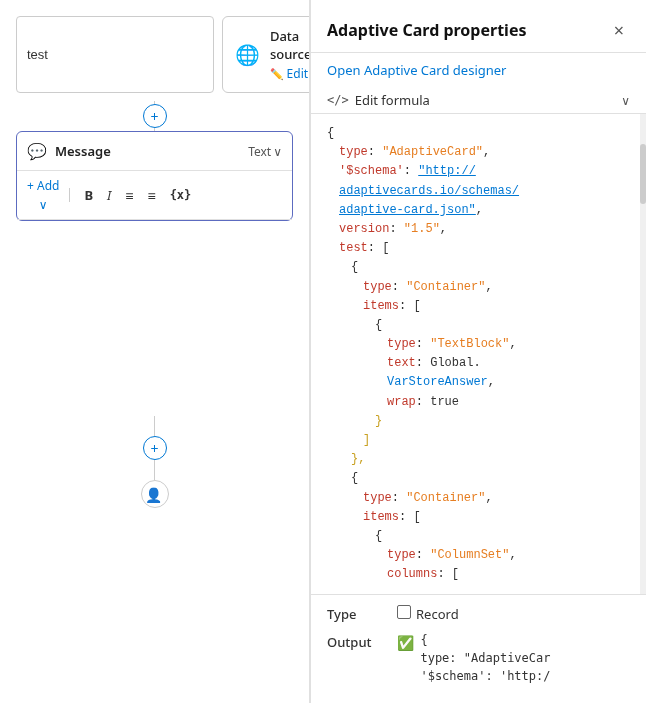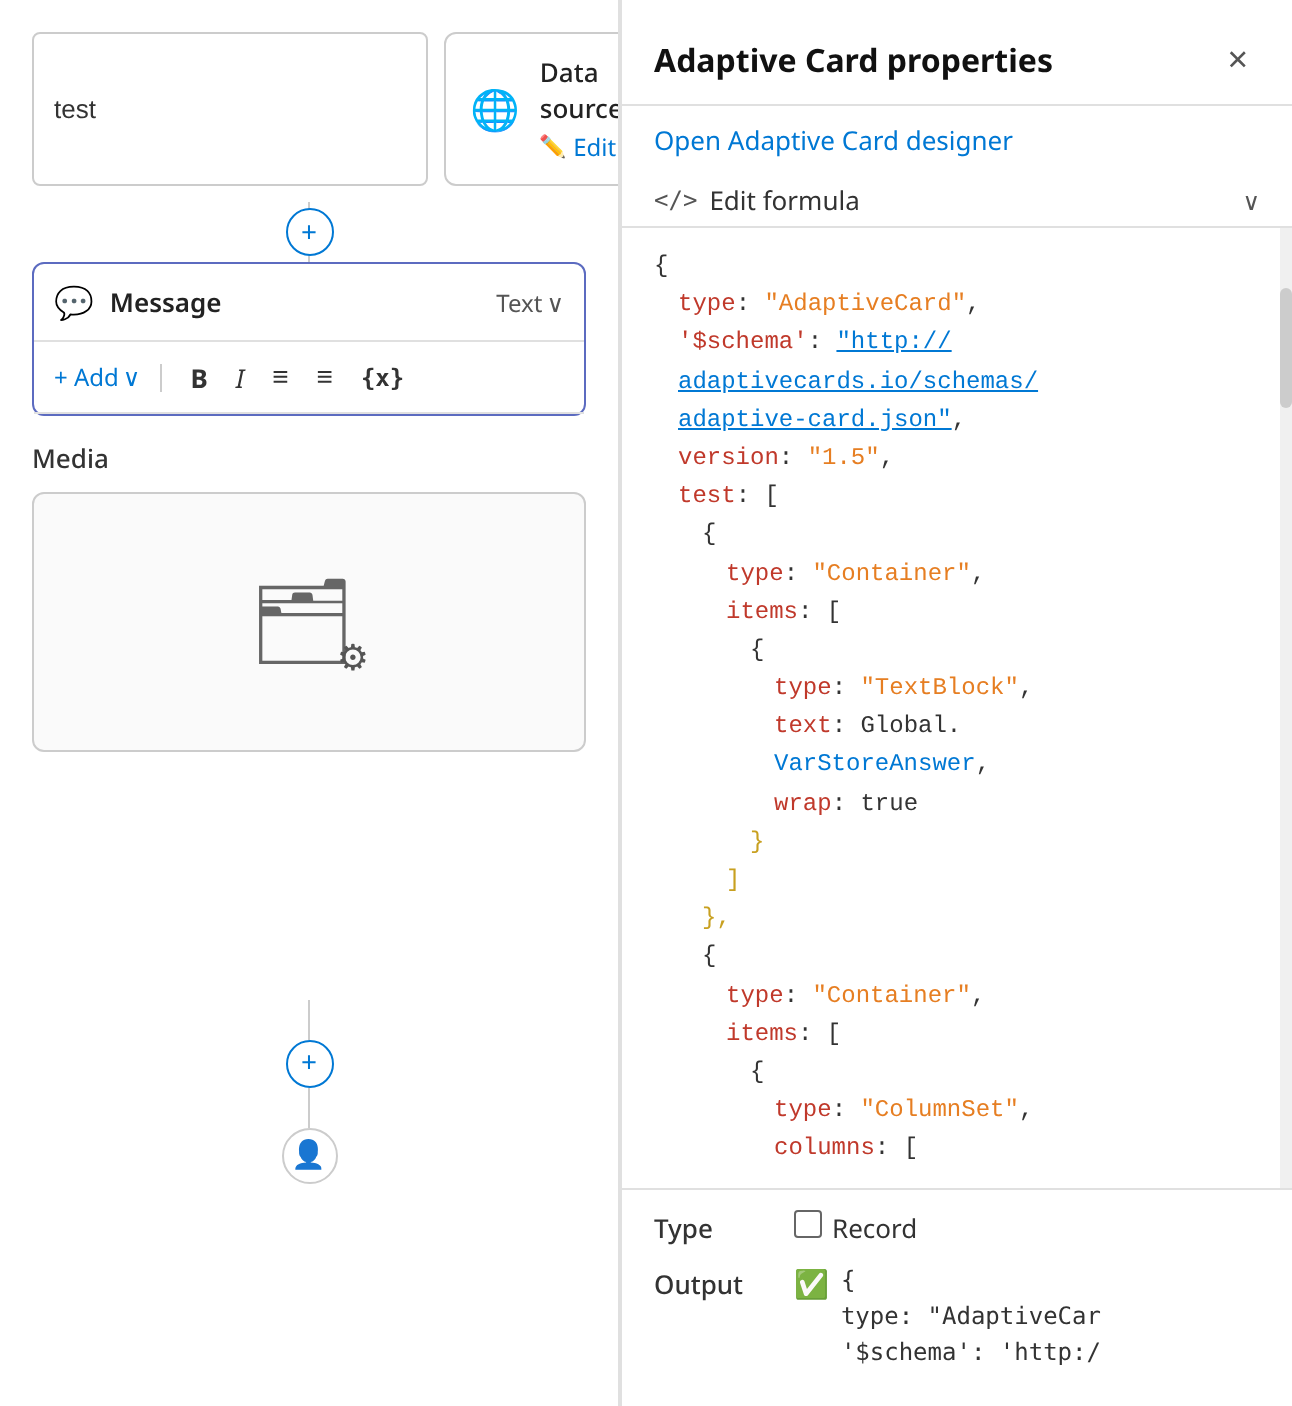--- a/index.html
+++ b/index.html
@@ -153,20 +153,21 @@
       border-bottom: 1px solid #e0e0e0;
     }
 
     .toolbar-add {
       display: flex;
       align-items: center;
       gap: 2px;
       font-size: 12px;
       color: #0078d4;
       cursor: pointer;
+      flex-direction: column;
     }
 
     .toolbar-sep {
       width: 1px;
       height: 14px;
       background: #ccc;
       margin: 0 4px;
     }
 
     .toolbar-btn {
@@ -486,29 +487,20 @@
       </div>
       <div class="toolbar-sep"></div>
       <span class="toolbar-btn">B</span>
       <span class="toolbar-btn toolbar-btn-italic">I</span>
       <span class="toolbar-btn toolbar-btn-list">≡</span>
       <span class="toolbar-btn toolbar-btn-list">≡</span>
       <span class="toolbar-btn toolbar-btn-code">{x}</span>
     </div>
   </div>
 
-  <div class="media-section">
-    <div class="media-label">Media</div>
-    <div class="media-box">
-      <div class="media-icon-stack">
-        <span class="media-card-icon">🗂</span>
-        <span class="media-gear-badge">⚙</span>
-      </div>
-    </div>
-  </div>
 
   <div class="bottom-connector">
     <div style="width:1px;height:20px;background:#ccc;"></div>
     <div class="add-btn-circle">+</div>
     <div style="width:1px;height:20px;background:#ccc;"></div>
 
     <div style="width:28px;height:28px;border-radius:50%;border:1.5px solid #ccc;background:#fff;display:flex;align-items:center;justify-content:center;font-size:14px;color:#555;">👤</div>
   </div>
 </div>
 

